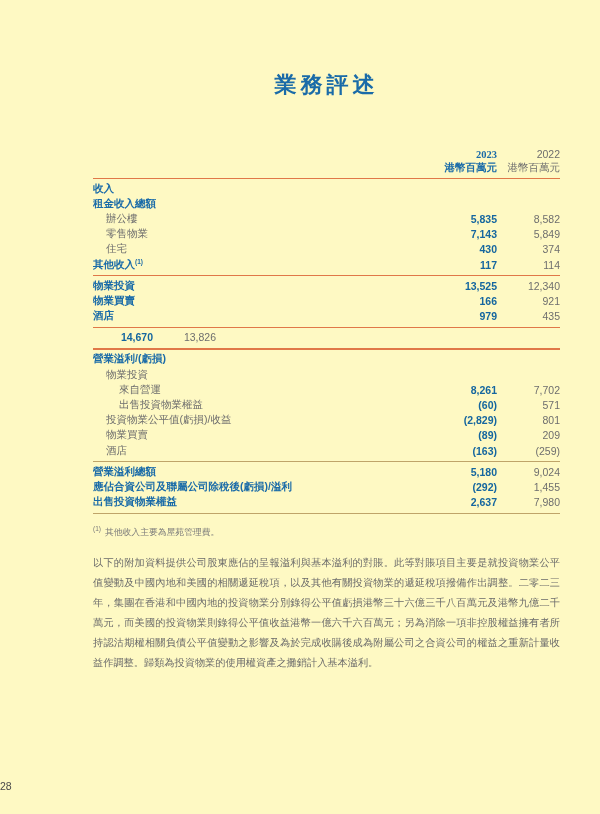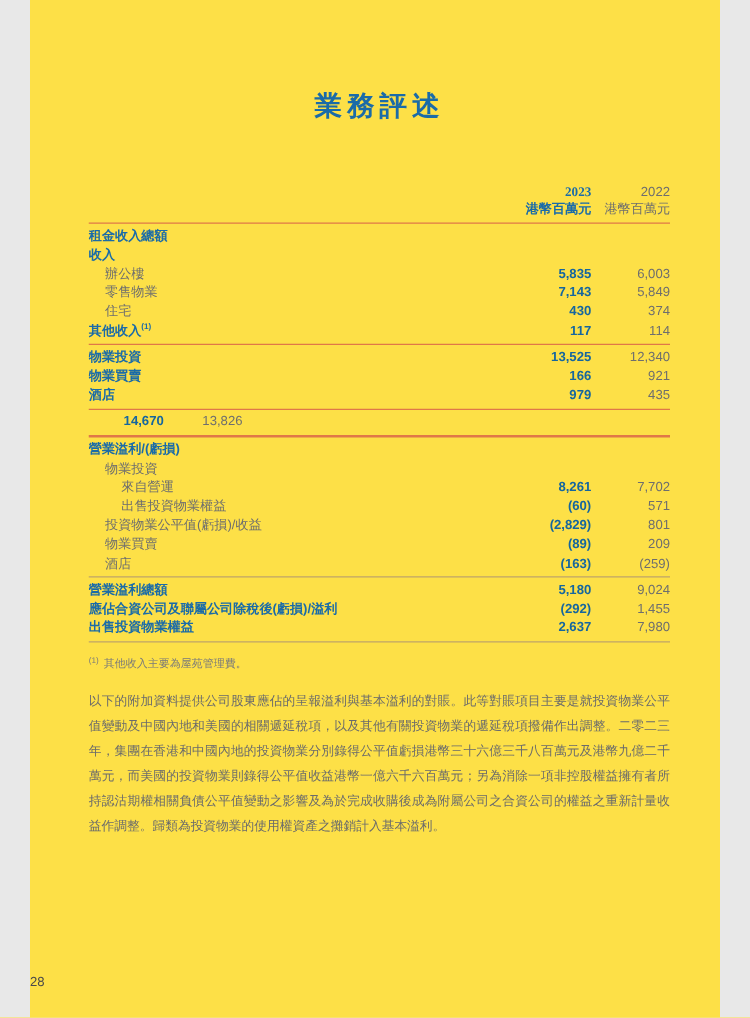--- a/index.html
+++ b/index.html
@@ -1,19 +1,19 @@
 <!DOCTYPE html>
 <html><head>
 <meta charset="utf-8">
 <style>
   html,body{margin:0;padding:0;}
   body{background:#e8e8e8;font-family:"Liberation Sans","DejaVu Sans",sans-serif;}
   .page{
-    width:552px;height:814px;background:#fde047;position:relative;
-    margin:0 auto;overflow:hidden;box-sizing:border-box;
+    width:600px;height:814px;background:#fef9c3;position:relative;
+    margin:0 auto;overflow:hidden;box-sizing:border-box;padding-left:46px;
   }
   .content{padding:0 40px 0 47px;}
   .page-title{
     margin-top:70px;text-align:center;color:#1a6ba8;font-weight:bold;
     font-size:22px;letter-spacing:4px;
   }
   
   .fin-table{margin-top:48px;font-size:10.5px;}
   .hrow{display:flex;align-items:flex-end;line-height:13px;}
   .lbl{flex:1;text-align:left;}
@@ -64,33 +64,33 @@
         <span class="v22 gray">2022</span>
       </div>
       <div class="hrow">
         <span class="lbl"></span>
         <span class="v23 blue">港幣百萬元</span>
         <span class="v22 gray">港幣百萬元</span>
       </div>
       <div class="rule orange header-rule"></div>
 
       <div class="frow section">
-        <span class="lbl">租金收入總額</span>
+        <span class="lbl">收入</span>
         <span class="v23"></span>
         <span class="v22"></span>
       </div>
       <div class="frow section">
-        <span class="lbl">收入</span>
+        <span class="lbl">租金收入總額</span>
         <span class="v23"></span>
         <span class="v22"></span>
       </div>
       <div class="frow sub1">
         <span class="lbl">辦公樓</span>
         <span class="v23">5,835</span>
-        <span class="v22">6,003</span>
+        <span class="v22">8,582</span>
       </div>
       <div class="frow sub1">
         <span class="lbl">零售物業</span>
         <span class="v23">7,143</span>
         <span class="v22">5,849</span>
       </div>
       <div class="frow sub1">
         <span class="lbl">住宅</span>
         <span class="v23">430</span>
         <span class="v22">374</span>

